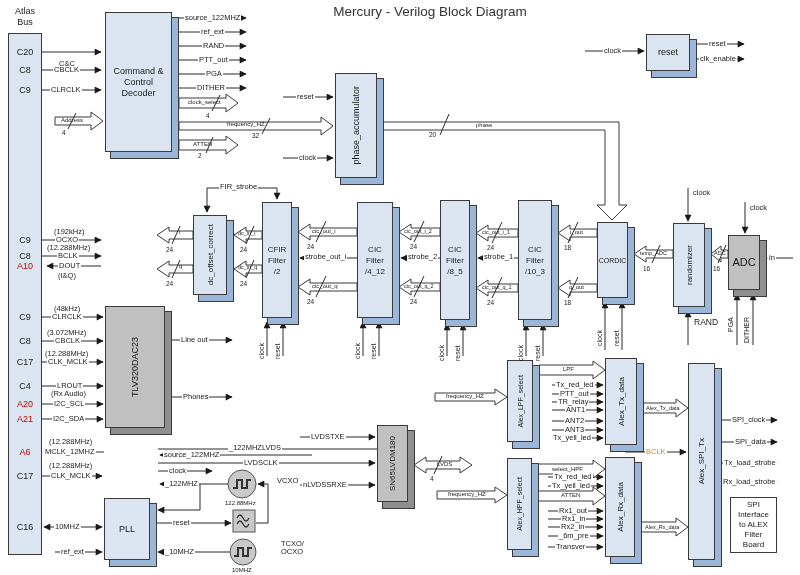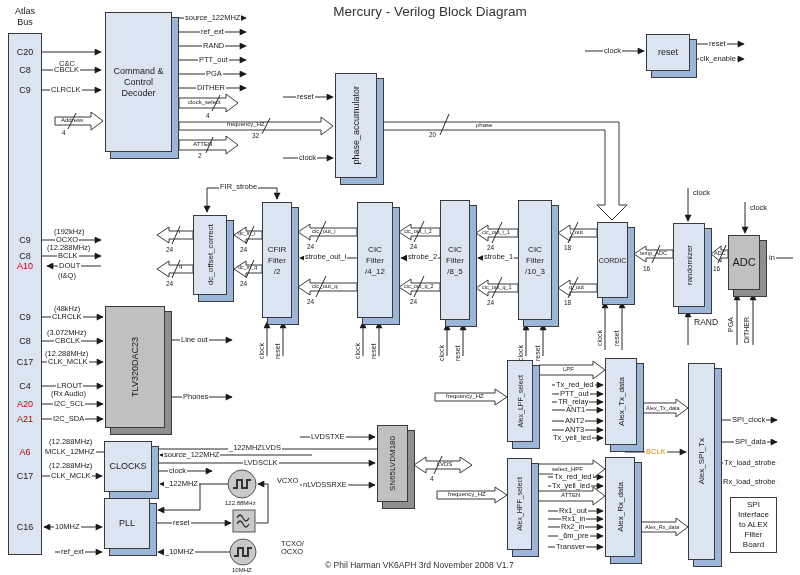--- a/index.html
+++ b/index.html
@@ -247,22 +247,21 @@
   <div class="blk sm" style="left:440px;top:200px;width:30px;height:120px">CIC
 Filter
 /8_5</div>
   <div class="blk sm" style="left:518px;top:200px;width:34px;height:120px">CIC
 Filter
 /10_3</div>
   <div class="blk sm" style="left:597px;top:222px;width:31px;height:76px;font-size:7px">CORDIC</div>
   <div class="blk sm" style="left:673px;top:223px;width:32px;height:84px"><span class="vert">randomizer</span></div>
   <div class="blk gray" style="left:728px;top:235px;width:32px;height:55px;font-size:11px">ADC</div>
   <div class="blk gray" style="left:105px;top:306px;width:60px;height:122px"><span class="vert">TLV320DAC23</span></div>
-  <div class="blk" style="left:104px;top:441px;width:48px;height:51px">CLOCKS</div>
-  <div class="blk" style="left:104px;top:498px;width:46px;height:51px">PLL</div>
+  <div class="blk" style="left:104px;top:498px;width:46px;height:62px">PLL</div>
   <div class="blk gray sm" style="left:377px;top:425px;width:31px;height:77px"><span class="vert">SN65LVDM180</span></div>
   <div class="blk sm" style="left:507px;top:360px;width:26px;height:82px;font-size:7px"><span class="vert">Alex_LPF_select</span></div>
   <div class="blk sm" style="left:605px;top:358px;width:32px;height:87px"><span class="vert">Alex_Tx_data</span></div>
   <div class="blk sm" style="left:507px;top:458px;width:25px;height:92px;font-size:7px"><span class="vert">Alex_HPF_select</span></div>
   <div class="blk sm" style="left:605px;top:457px;width:30px;height:100px"><span class="vert">Alex_Rx_data</span></div>
   <div class="blk sm" style="left:688px;top:363px;width:27px;height:197px"><span class="vert">Alex_SPI_Tx</span></div>
   <div class="note" style="left:730px;top:497px;width:47px;height:56px">SPI
 Interface
 to ALEX
 Filter
@@ -421,14 +420,13 @@
   <span class="lbl" style="left:560px;top:523px">Rx2_in</span>
   <span class="lbl" style="left:558px;top:532px">_6m_pre</span>
   <span class="lbl" style="left:555px;top:543px">Transver</span>
   <span class="lbl xs nobg" style="left:644px;top:524px">Alex_Rx_data</span>
 
   <span class="lbl" style="left:731px;top:416px">SPI_clock</span>
   <span class="lbl" style="left:734px;top:438px">SPI_data</span>
   <span class="lbl" style="left:723px;top:459px">Tx_load_strobe</span>
   <span class="lbl" style="left:722px;top:478px">Rx_load_strobe</span>
 
-  <div id="copyright">© Phil Harman VK6APH 3rd November 2008 V1.7</div>
 </div>
 
 </body></html>

